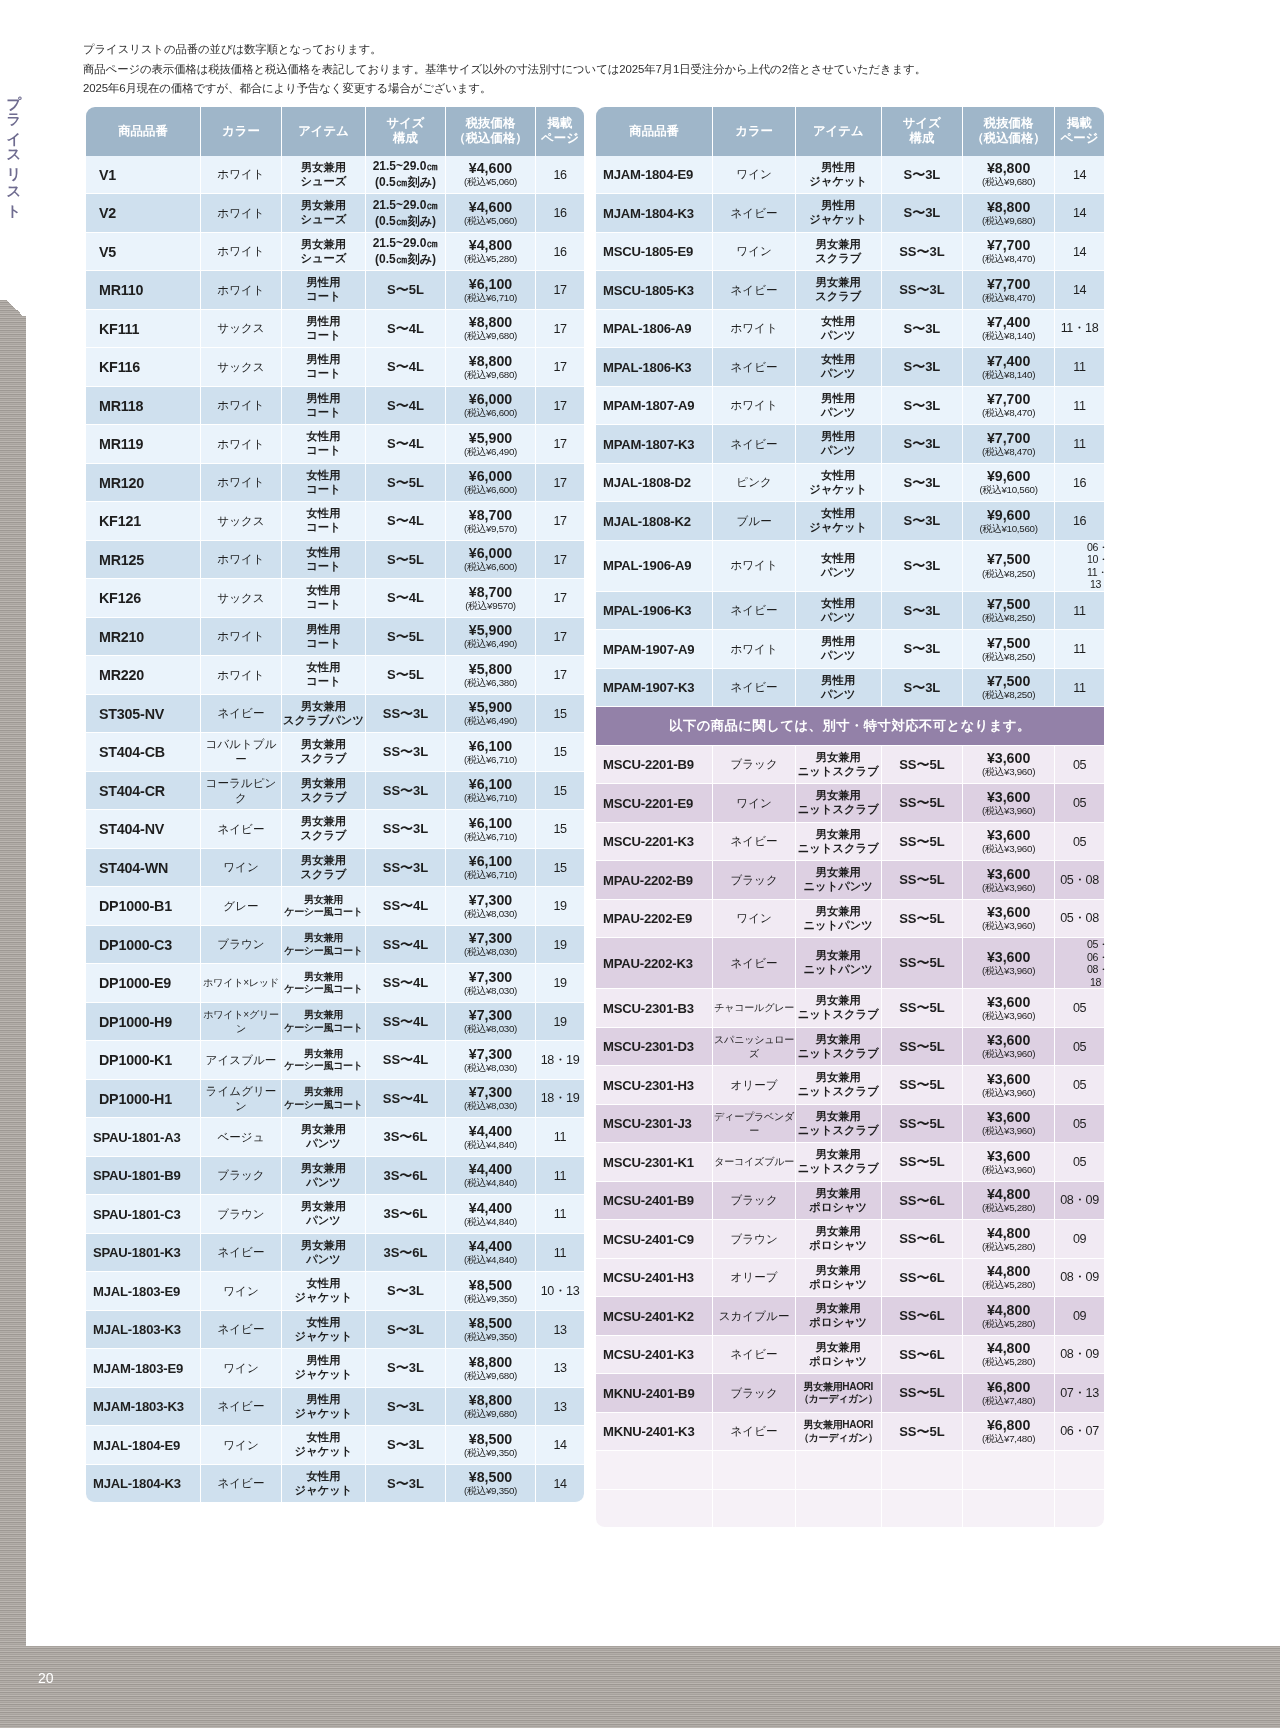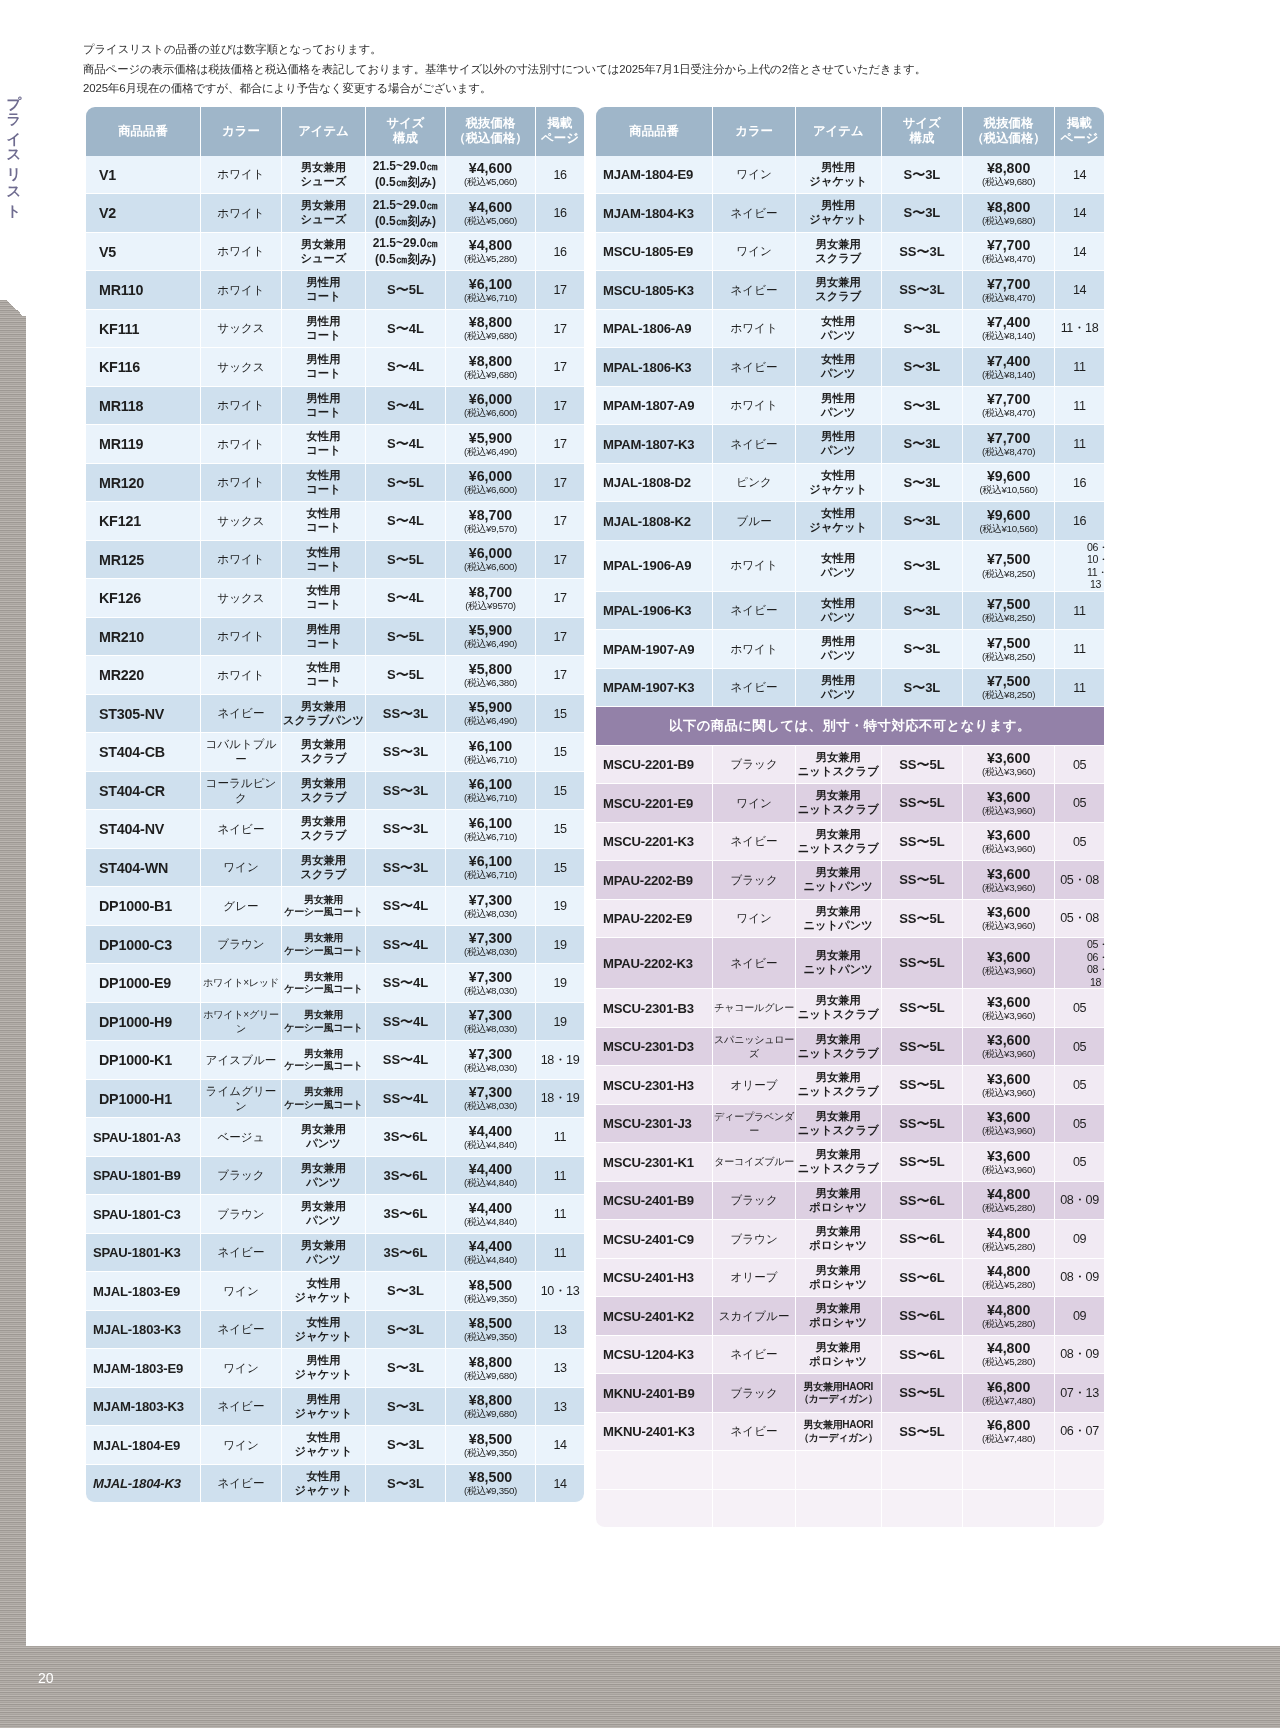--- a/index.html
+++ b/index.html
@@ -71,21 +71,21 @@
     border-bottom:1px solid #ffffff;
     text-align:center;vertical-align:middle;
     padding:0;height:37.5px;color:#1e1e1e;
   }
   tbody td:last-child{border-right:none;}
   tbody tr.odd  td{background:#eaf3fb;}
   tbody tr.even td{background:#cfe0ee;}
   tbody tr.p-odd  td{background:#f1eaf3;}
   tbody tr.p-even td{background:#ddd0e2;}
   tbody tr.blank td{background:#f6f1f7;height:37.5px;}
-  tbody tr:last-child td:first-child{border-bottom-left-radius:9px;font-style:italic;}
+  tbody tr:last-child td:first-child{border-bottom-left-radius:9px;}
   tbody tr:last-child td:last-child{border-bottom-right-radius:9px;}
 
   .c-code{font-size:14.3px;font-weight:700;text-align:left;padding-left:13px;letter-spacing:-0.2px;}
   .c-code.sm{font-size:13.1px;padding-left:7px;}
   .c-color{font-size:11.6px;}
   .c-color.sm{font-size:10.1px;letter-spacing:-0.3px;}
   .c-item{font-size:11.3px;font-weight:700;line-height:1.22;}
   .c-item.sm{font-size:10.1px;letter-spacing:-0.4px;}
   .c-size{font-size:13px;font-weight:700;}
   .c-size .sub{display:block;font-size:12px;font-weight:700;margin-top:-1px;}
@@ -1482,21 +1482,21 @@
             </td>
             <td>
               <div class="c-price">¥4,800<span class="tax">(税込¥5,280)</span></div>
             </td>
             <td>
               <div class="c-page">09</div>
             </td>
           </tr>
           <tr class="p-odd">
             <td>
-              <div class="c-code sm">MCSU-1204-K3</div>
+              <div class="c-code sm">MCSU-2401-K3</div>
             </td>
             <td>
               <div class="c-color">ネイビー</div>
             </td>
             <td>
               <div class="c-item">男女兼用<br>ポロシャツ</div>
             </td>
             <td>
               <div class="c-size">SS〜6L</div>
             </td>

